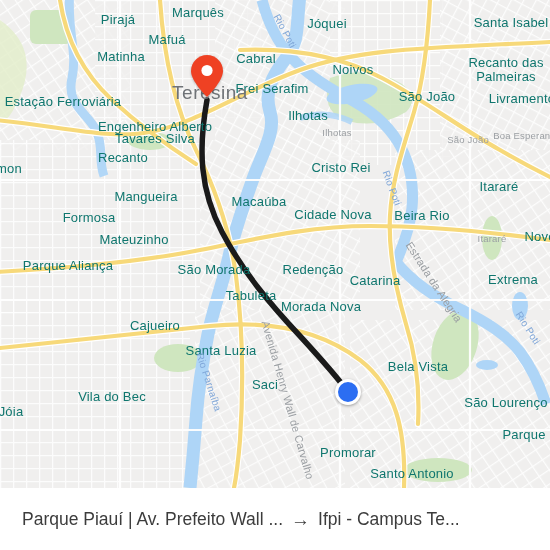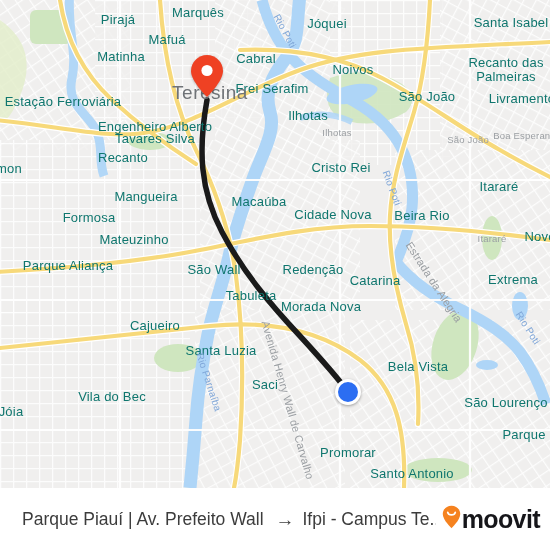--- a/index.html
+++ b/index.html
@@ -303,21 +303,21 @@
         <div class="map-label sz-lg" style="left: 146px; top: 196px;">Mangueira</div>
         <div class="map-label sz-lg" style="left: 499px; top: 186px;">Itararé</div>
         <div class="map-label sz-lg" style="left: 259px; top: 201px;">Macaúba</div>
         <div class="map-label sz-lg" style="left: 89px; top: 217px;">Formosa</div>
         <div class="map-label sz-lg" style="left: 333px; top: 214px;">Cidade Nova</div>
         <div class="map-label sz-lg" style="left: 422px; top: 215px;">Beira Rio</div>
         <div class="map-label sz-lg" style="left: 134px; top: 239px;">Mateuzinho</div>
         <div class="map-label sz-sm" style="left: 492px; top: 238px;">Itararé</div>
         <div class="map-label sz-lg" style="left: 540px; top: 236px;">Novo</div>
         <div class="map-label sz-lg" style="left: 68px; top: 265px;">Parque Aliança</div>
-        <div class="map-label sz-lg" style="left: 214px; top: 269px;">São Wall</div>
+        <div class="map-label sz-lg" style="left: 214px; top: 269px;">São Morada</div>
         <div class="map-label sz-lg" style="left: 313px; top: 269px;">Redenção</div>
         <div class="map-label sz-lg" style="left: 375px; top: 280px;">Catarina</div>
         <div class="map-label sz-lg" style="left: 513px; top: 279px;">Extrema</div>
         <div class="map-label sz-lg" style="left: 251px; top: 295px;">Tabuleta</div>
         <div class="map-label sz-lg" style="left: 321px; top: 306px;">Morada Nova</div>
         <div class="map-label sz-lg" style="left: 155px; top: 325px;">Cajueiro</div>
         <div class="map-label sz-lg" style="left: 221px; top: 350px;">Santa Luzia</div>
         <div class="map-label sz-lg" style="left: 418px; top: 366px;">Bela Vista</div>
         <div class="map-label sz-lg" style="left: 112px; top: 396px; text-align: right;">Vila do Bec</div>
         <div class="map-label sz-lg" style="left: 265px; top: 384px;">Saci</div>
@@ -347,24 +347,14 @@
 
   </div>
 
 
   <div class="footer">
     <div class="footer-route">
       <span class="route-from">Parque Piauí | Av. Prefeito Wall ...</span>
       <span class="route-arrow">→</span>
       <span class="route-to">Ifpi - Campus Te...</span>
     </div>
-    <div class="brand">
-      <span>
-        <svg viewBox="0 0 22 28" width="19" height="24">
-          <path d="M11 0.8 C 5.2 0.8 0.8 5.2 0.8 10.6 C 0.8 17.6 11 27.2 11 27.2
-                   C 11 27.2 21.2 17.6 21.2 10.6 C 21.2 5.2 16.8 0.8 11 0.8 Z" fill="#f5821f"></path>
-          <path d="M6.6 8.6 C 7.6 12.6 14.4 12.6 15.4 8.6" fill="none" stroke="#ffffff" stroke-width="2.1" stroke-linecap="round"></path>
-        </svg>
-      </span>
-      <span class="brand-word">moovit</span>
-    </div>
   </div>
 </div>
 
 </body></html>

